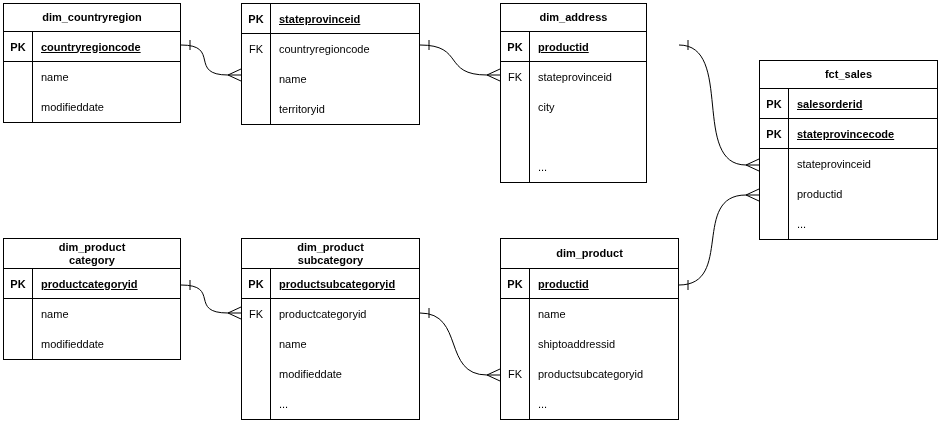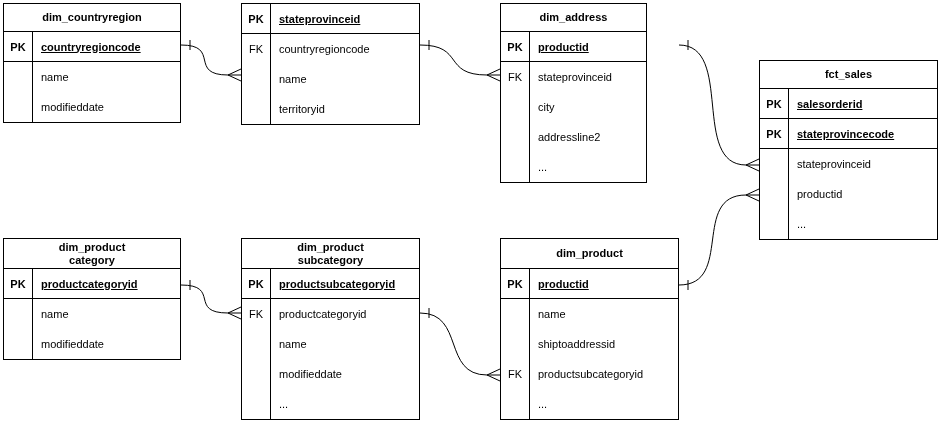--- a/index.html
+++ b/index.html
@@ -149,21 +149,20 @@
         <div class="e-row">
           <div class="e-key">FK</div>
           <div class="e-field">stateprovinceid</div>
         </div>
         <div class="e-row">
           <div class="e-key"></div>
           <div class="e-field">city</div>
         </div>
         <div class="e-row">
           <div class="e-key"></div>
-          <div class="e-field">addressline2</div>
         </div>
         <div class="e-row">
           <div class="e-key"></div>
           <div class="e-field">...</div>
         </div>
       </div>
   </div>
 
   <div class="entity" style="left:759px;top:60px;width:179px;">
     <div class="e-title title28">fct_sales</div>

